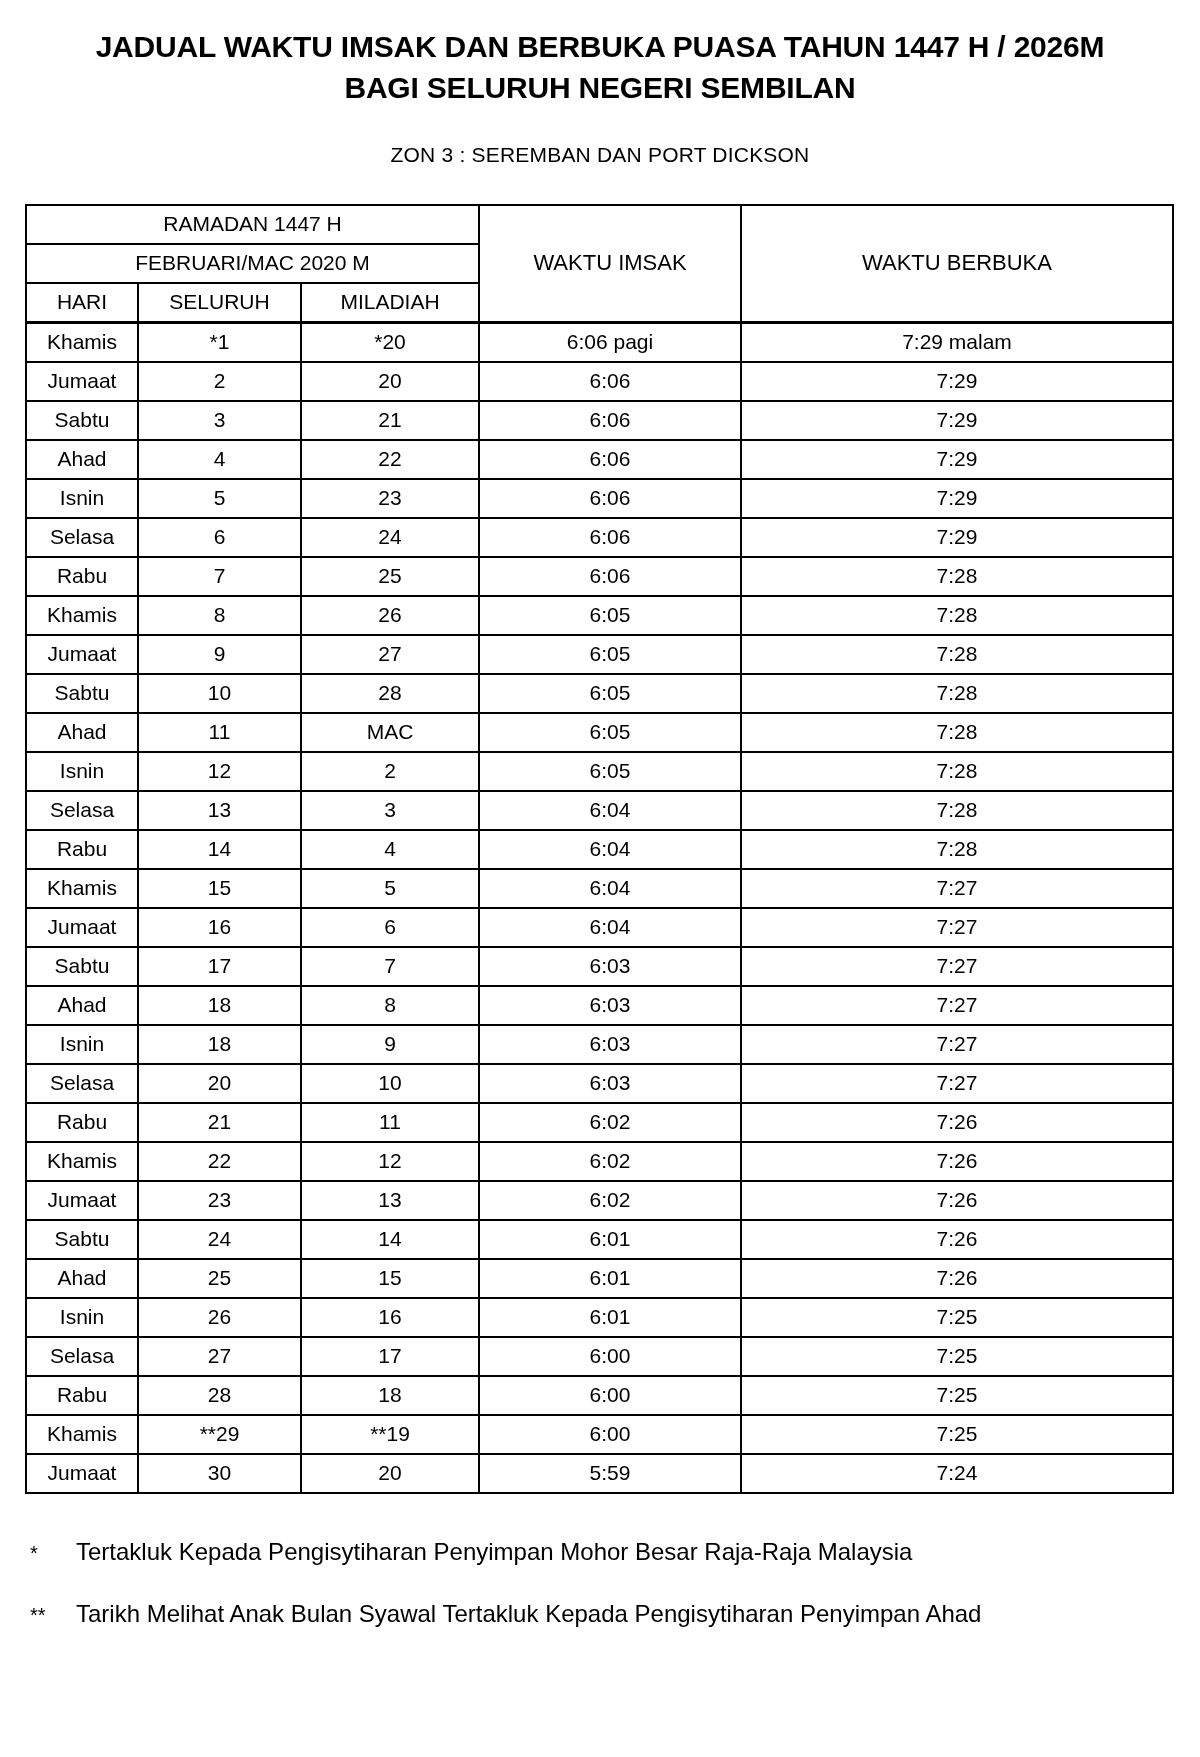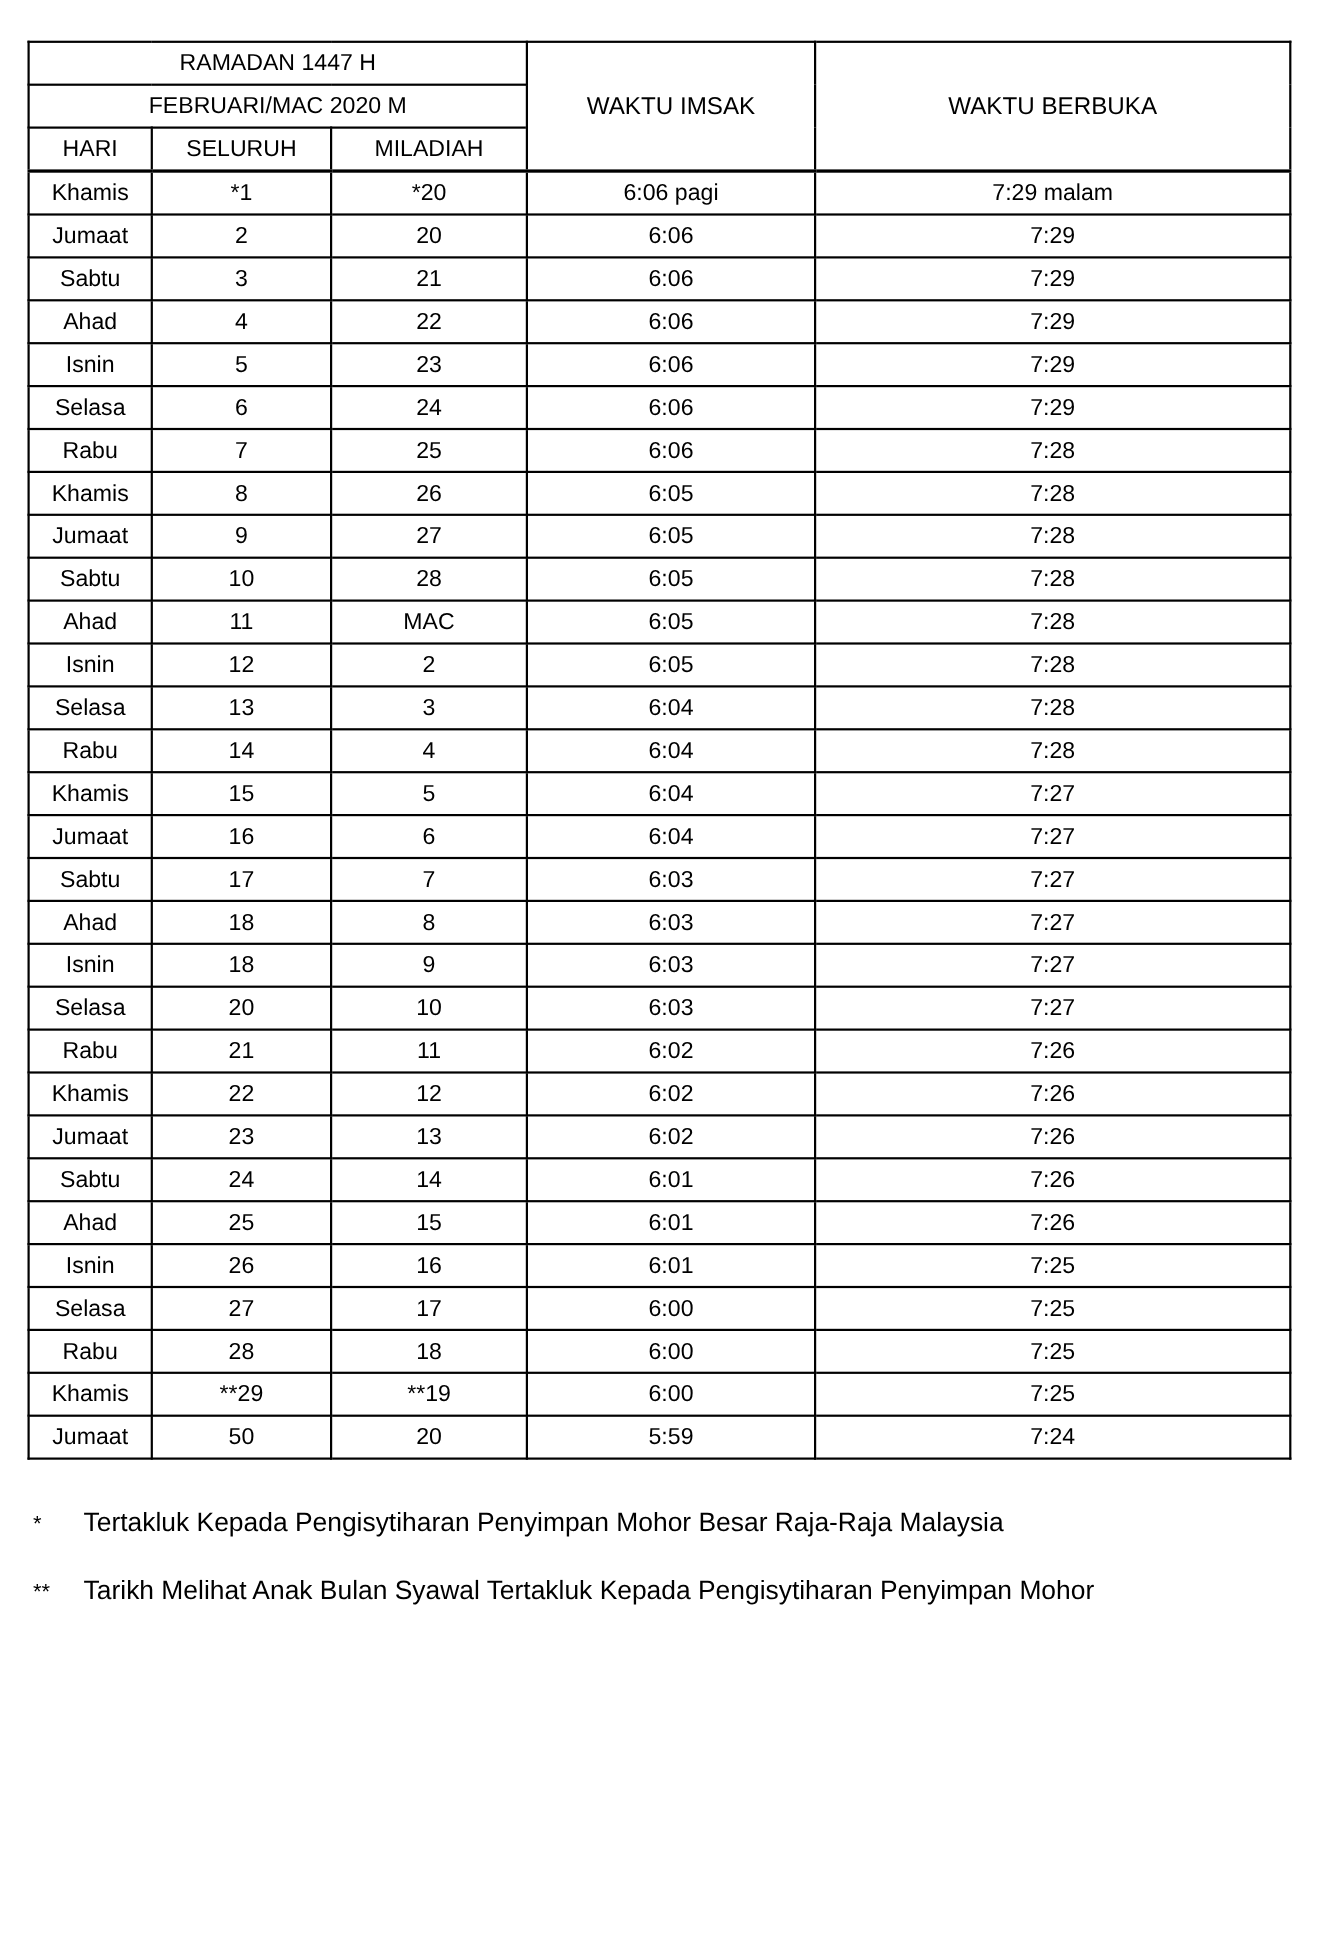--- a/index.html
+++ b/index.html
@@ -114,20 +114,25 @@
   }
   .note-text {
     font-size: 24px;
   }
 </style>
 </head>
 <body>
 
 <div class="page">
 
+  <div class="title-block">
+    <div class="title-line">JADUAL WAKTU IMSAK DAN BERBUKA PUASA TAHUN 1447 H / 2026M</div>
+    <div class="title-line">BAGI SELURUH NEGERI SEMBILAN</div>
+    <div class="subtitle">ZON 3 : SEREMBAN DAN PORT DICKSON</div>
+  </div>
 
   <div class="table-wrap">
     <table class="schedule">
       <colgroup>
         <col class="c-hari">
         <col class="c-hijriah">
         <col class="c-miladiah">
         <col class="c-imsak">
         <col class="c-berbuka">
       </colgroup>
@@ -345,33 +350,33 @@
           </tr>
           <tr class="data-row">
             <td class="outer-left">Khamis</td>
             <td class="">**29</td>
             <td class="">**19</td>
             <td class="">6:00</td>
             <td class="outer-right">7:25</td>
           </tr>
           <tr class="data-row">
             <td class="outer-left outer-bottom">Jumaat</td>
-            <td class="outer-bottom">50</td>
+            <td class="outer-bottom">30</td>
             <td class="outer-bottom">20</td>
             <td class="outer-bottom">5:59</td>
             <td class="outer-right outer-bottom">7:24</td>
           </tr>
         </tbody>
     </table>
   </div>
 
   <div class="notes" id="notes-container">
       <div class="note">
         <span class="note-mark">*</span>
         <span class="note-text">Tertakluk Kepada Pengisytiharan Penyimpan Mohor Besar Raja-Raja Malaysia</span>
       </div>
       <div class="note">
         <span class="note-mark">**</span>
-        <span class="note-text">Tarikh Melihat Anak Bulan Syawal Tertakluk Kepada Pengisytiharan Penyimpan Mohor</span>
+        <span class="note-text">Tarikh Melihat Anak Bulan Syawal Tertakluk Kepada Pengisytiharan Penyimpan Ahad</span>
       </div>
     </div>
 
 </div>
 
 </body></html>

